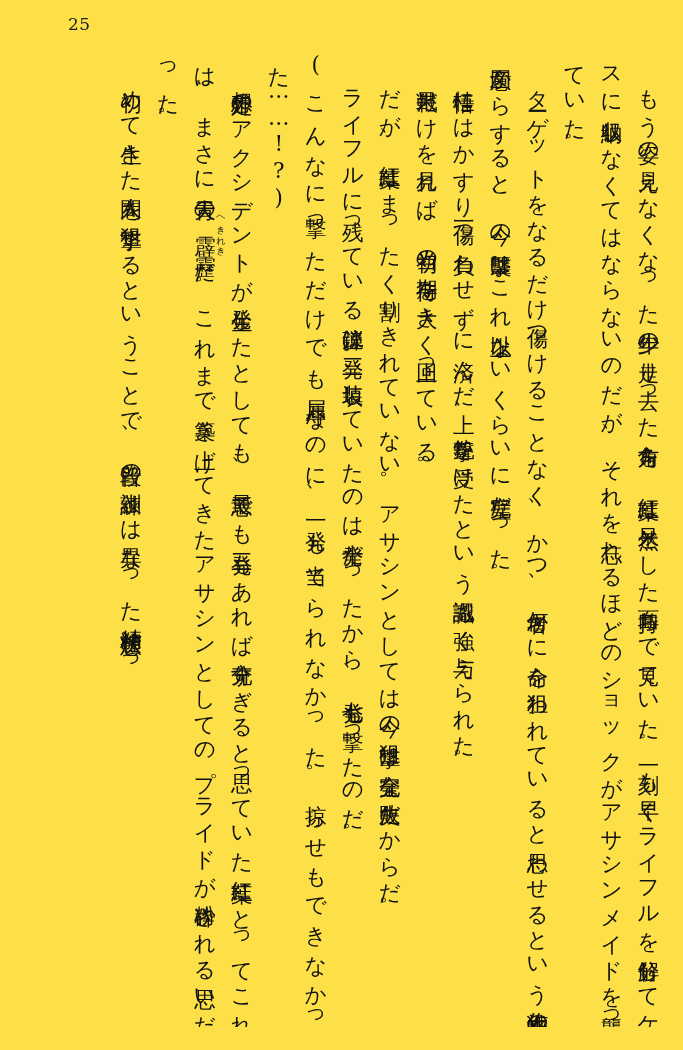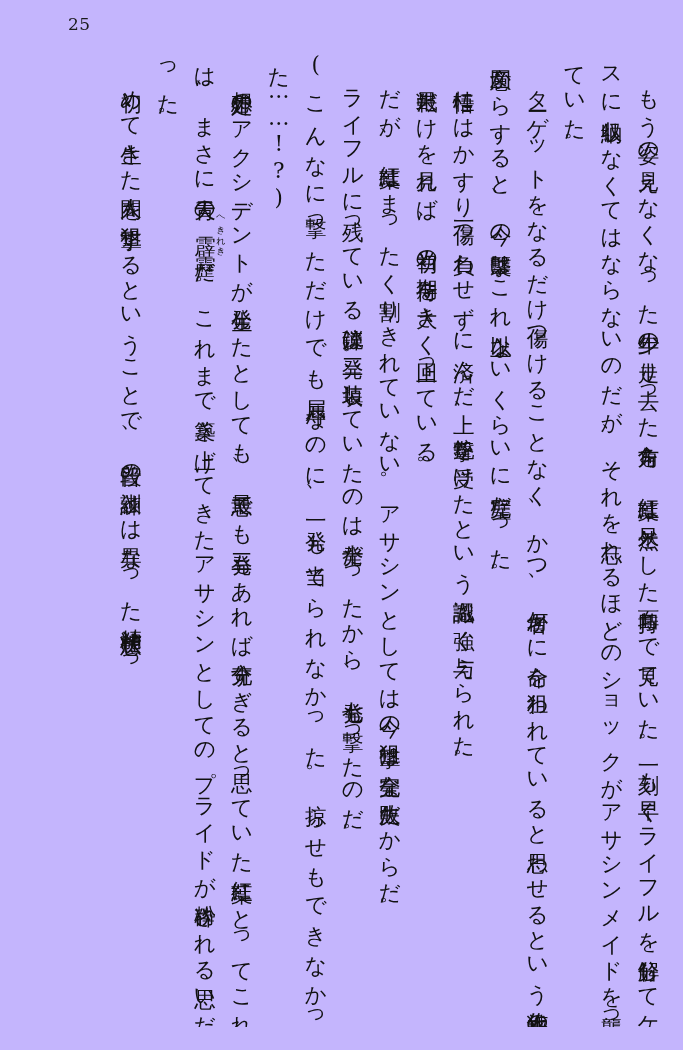--- a/index.html
+++ b/index.html
@@ -10,21 +10,21 @@
   body {
     width: 683px;
     height: 1050px;
     overflow: hidden;
     font-family: "DejaVu Serif", "Liberation Serif", serif;
   }
   .page {
     position: relative;
     width: 683px;
     height: 1050px;
-    background: #c4b5fd;
+    background: #fde047;
     box-sizing: border-box;
   }
   .page-number {
     position: absolute;
     top: 14px;
     left: 68px;
     font-size: 17px;
     color: #1a1a1a;
     font-family: "DejaVu Serif", "Liberation Serif", serif;
     letter-spacing: 0.5px;

